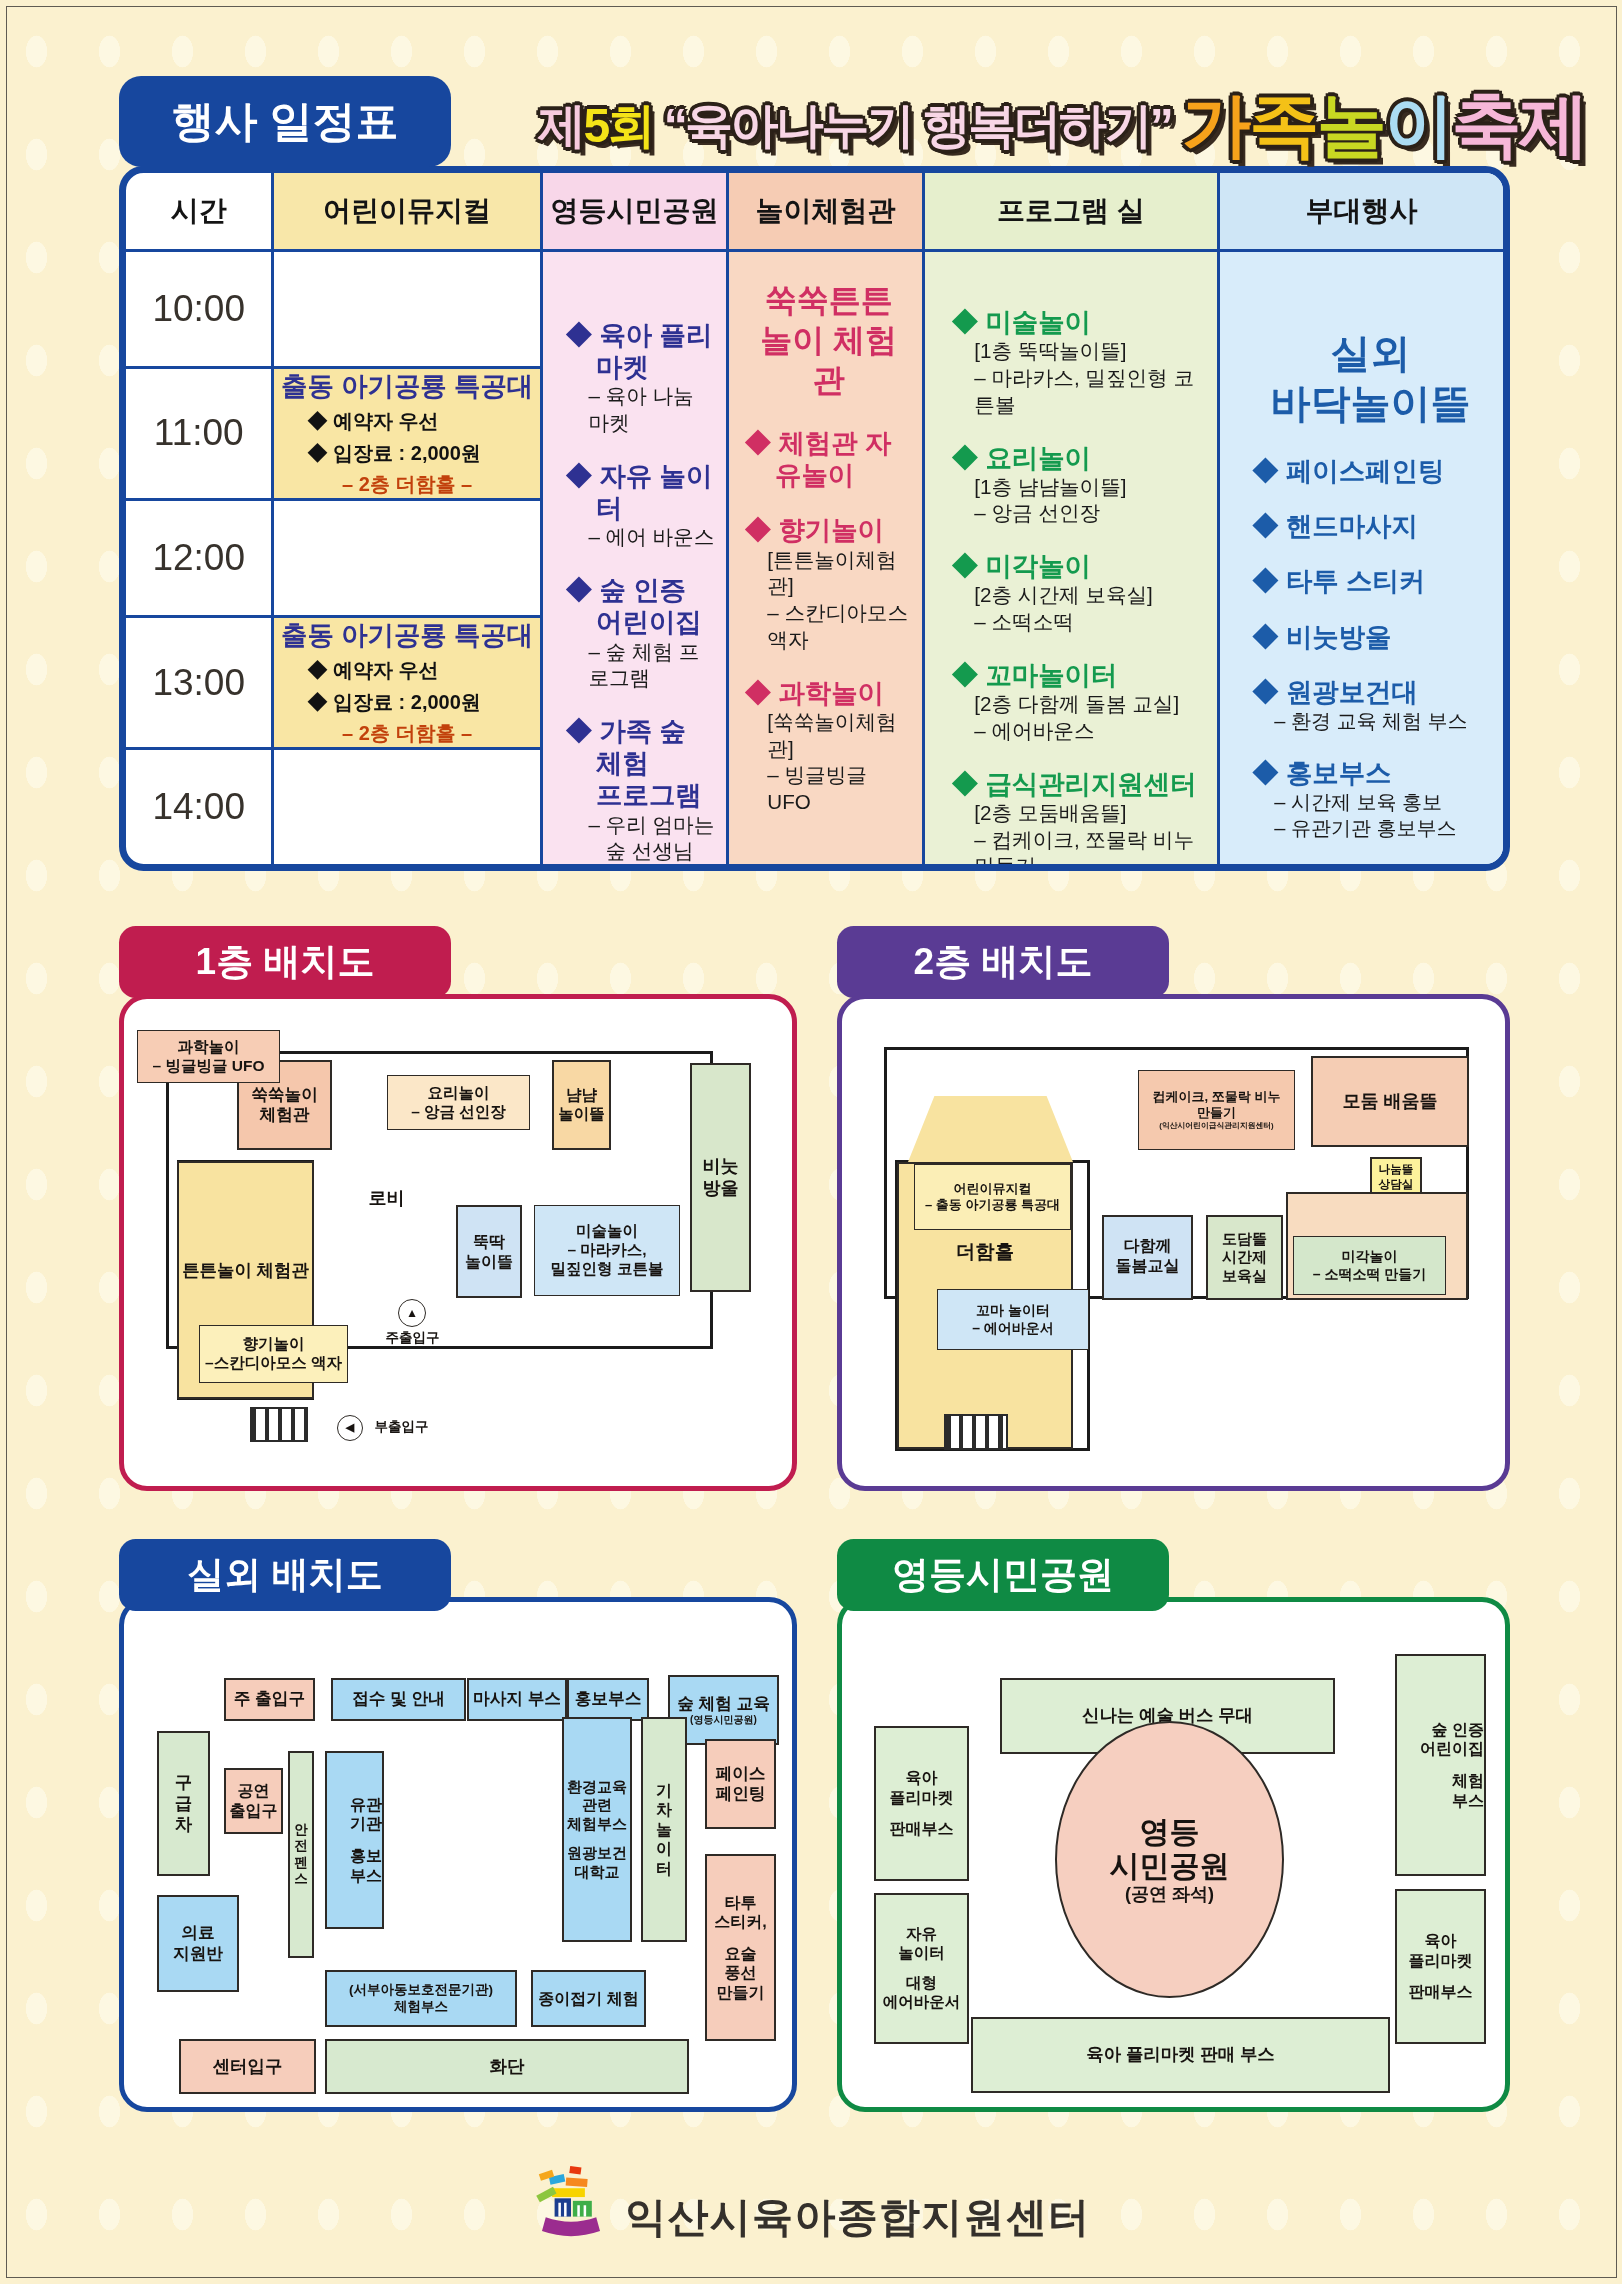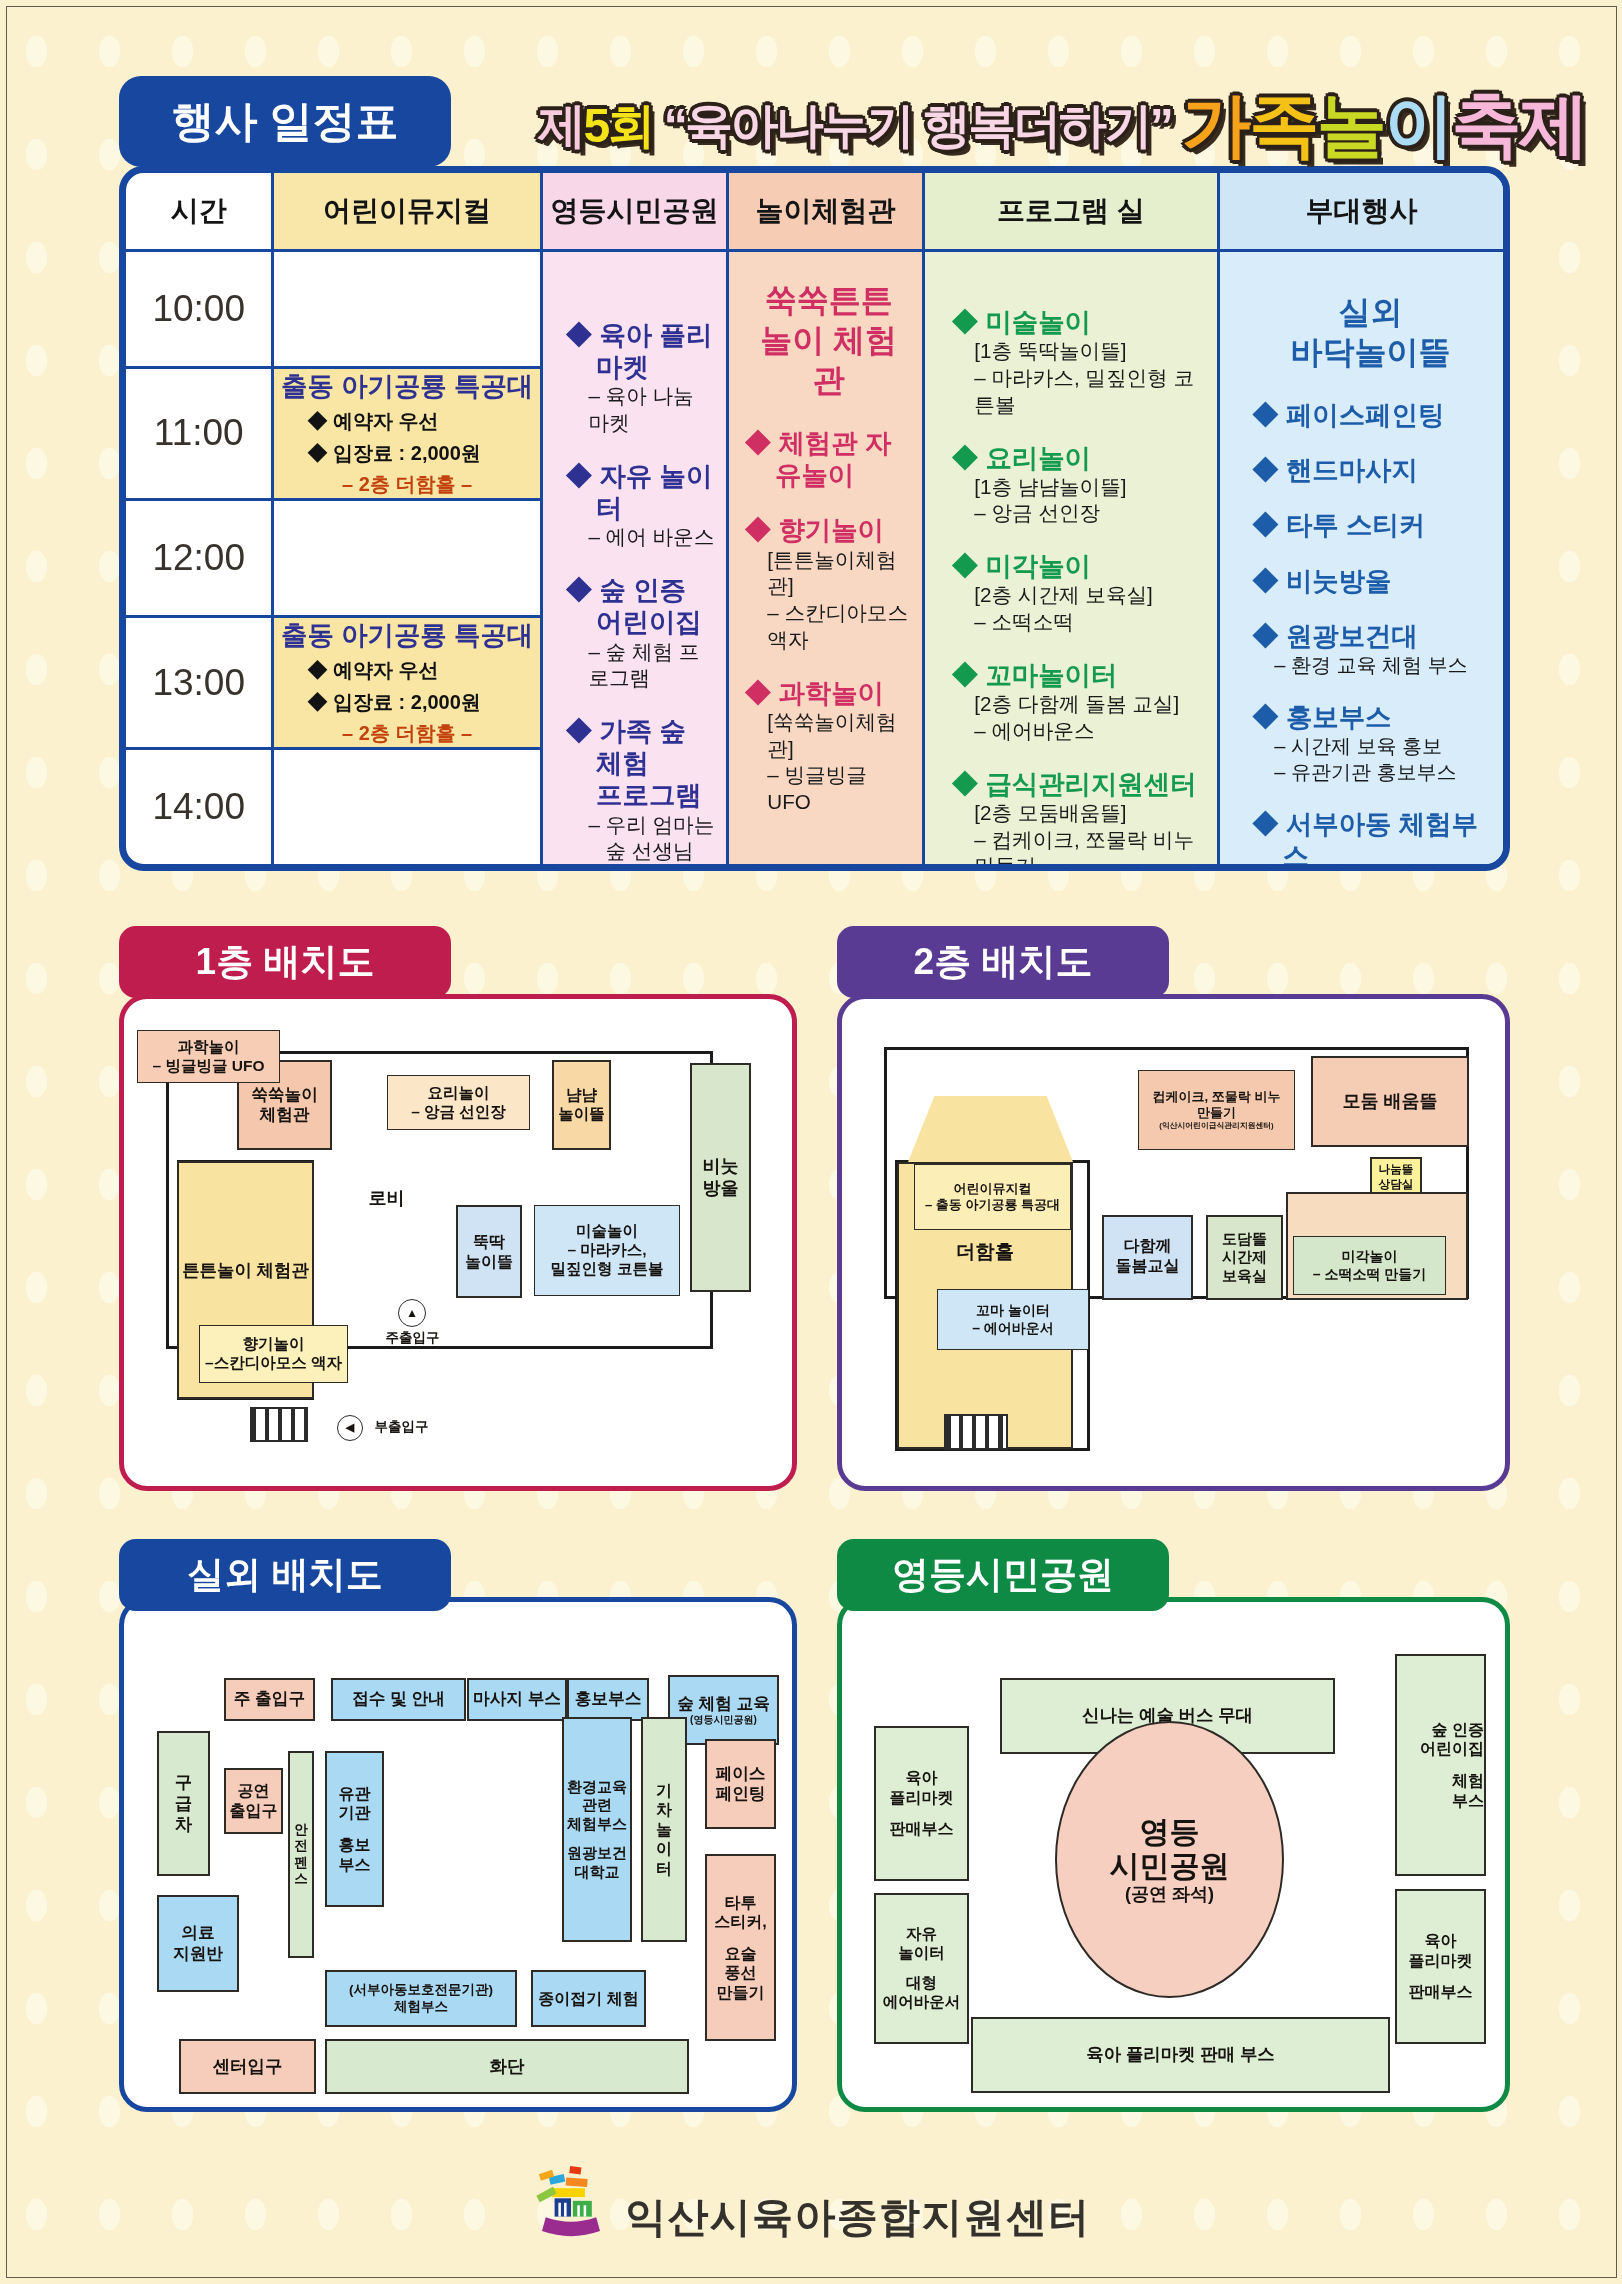--- a/index.html
+++ b/index.html
@@ -38,21 +38,21 @@
   .ev-title{color:#2e3192;font-weight:bold;font-size:26.4px;}
   .ev-line{font-size:20px;font-weight:bold;color:#121212;align-self:flex-start;padding-left:33px;}
   .ev-note{font-size:20px;font-weight:bold;color:#c2410c;}
   .body-col{border-top:3.9px solid #17479e;box-sizing:border-box;}
   .park-col{background:#fae2f0;padding:67px 11.6px 0 23px;}
   .hall-col{background:#f9d8c3;padding:28px 9px 0 15.5px;}
   .prog-col{background:#eaf1d5;padding:54px 11.6px 0 27px;}
   .side-col{background:#d8ecfa;padding:40px 14px 0 32px;}
   .col-title{font-weight:bold;text-align:center;white-space:pre-line;line-height:1.25;margin-bottom:27px;}
   .hall-col .col-title{color:#d02f63;font-size:32px;}
-  .side-col .col-title{color:#1c5ca9;font-size:32px;}
+  .side-col .col-title{color:#1c5ca9;font-size:40px;margin-top:36px;}
   .p-item{margin-bottom:23px;}
   .p-title{font-weight:bold;white-space:pre-line;line-height:1.22;padding-left:1.15em;text-indent:-1.15em;}
   .p-title::before{content:"◆ ";}
   .p-sub{white-space:pre-line;color:#1a1a1a;line-height:1.3;padding-left:1.1em;font-size:20.6px;}
   .park-col .p-title{color:#2e3192;font-size:26.4px;}
   .hall-col .p-title{color:#d02f63;font-size:26.4px;}
   .prog-col .p-title{color:#149a4e;font-size:26.4px;}
   .side-col .p-title{color:#1c5ca9;font-size:26.4px;}
   .side-col .p-sub{font-size:20px;}
 
@@ -371,21 +371,21 @@
       <div class="room" style="left: 33px; top: 293px; width: 82px; height: 97px; background: rgb(169, 217, 243); font-size: 16.7px;">
         <div class="room-line">의료</div>
         <div class="room-line">지원반</div>
       </div>
       <div class="room" style="left: 164px; top: 149px; width: 26px; height: 207px; background: rgb(215, 233, 207); font-size: 13.5px;">
         <div class="room-line">안</div>
         <div class="room-line">전</div>
         <div class="room-line">펜</div>
         <div class="room-line">스</div>
       </div>
-      <div class="room" style="left: 201px; top: 149px; width: 59px; height: 156px; background: rgb(169, 217, 243); font-size: 16px;">
+      <div class="room" style="left: 201px; top: 149px; width: 59px; height: 178px; background: rgb(169, 217, 243); font-size: 16px; align-items: flex-end;">
         <div class="room-line">유관</div>
         <div class="room-line">기관</div>
         <div class="room-line"></div>
         <div class="room-line">홍보</div>
         <div class="room-line">부스</div>
       </div>
       <div class="room" style="left: 438px; top: 115px; width: 70px; height: 225px; background: rgb(169, 217, 243); font-size: 15px;">
         <div class="room-line">환경교육</div>
         <div class="room-line">관련</div>
         <div class="room-line">체험부스</div>

